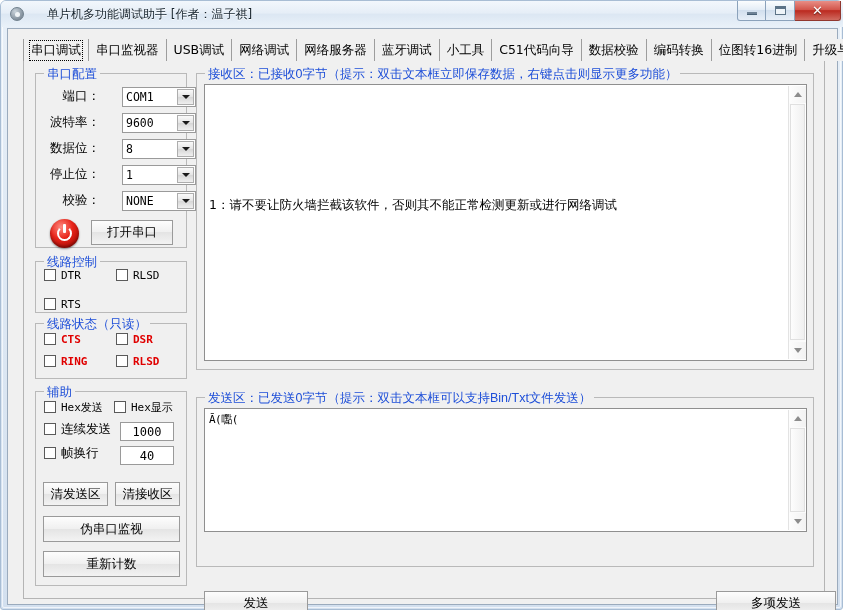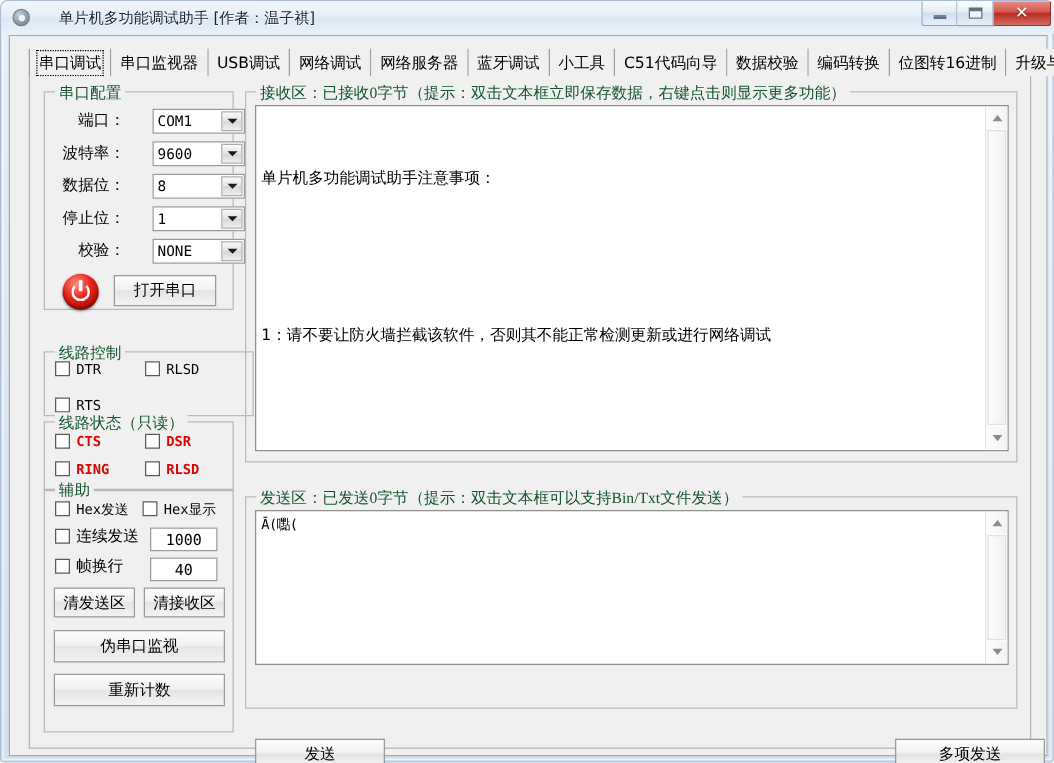--- a/index.html
+++ b/index.html
@@ -176,23 +176,23 @@
     position: absolute;
     border: 1px solid #b9b9b9;
     background: transparent;
   }
   .group > .group-title {
     position: absolute;
     top: -8px; left: 8px;
     background: #f0f0f0;
     padding: 0 3px;
     font-size: 12.5px;
-    color: #14532d;
+    color: #1d4ed8;
     white-space: nowrap;
-    font-family: Liberation Serif, serif;
+    font-family: Liberation Sans, sans-serif;
   }
 
   .g-serial { left: 11px; top: 12px; width: 152px; height: 175px; }
   .cfg-row {
     position: absolute;
     display: flex; align-items: center;
     left: 6px;
     height: 21px;
     gap: 18px;
   }
@@ -268,22 +268,22 @@
     display: flex; align-items: center; justify-content: center;
     white-space: nowrap;
     font-family: "DejaVu Sans", "Liberation Sans", sans-serif;
   }
   .btn-open {
     position: absolute;
     left: 55px; top: 146px;
     width: 82px; height: 25px;
   }
 
-  .g-linectl { left: 11px; top: 200px; width: 168px; height: 52px; margin-top: 20px; }
-  .g-linestat { left: 11px; top: 276px; width: 152px; height: 56px; }
+  .g-linectl { left: 11px; top: 200px; width: 152px; height: 52px; }
+  .g-linestat { left: 11px; top: 262px; width: 152px; height: 56px; }
   .g-aux { left: 11px; top: 330px; width: 152px; height: 195px; }
 
   .cb {
     position: absolute;
     display: flex; align-items: center;
     font-size: 12px;
     color: #000;
     white-space: nowrap;
   }
   .cb .box {
@@ -377,20 +377,21 @@
   }
   .btn-multisend {
     position: absolute;
     left: 692px; top: 530px;
     width: 120px; height: 24px;
   }
 
   .btn-aux {
     position: absolute;
     height: 24px;
+    margin-top: 12px;
   }
 </style>
 </head>
 <body>
 
 <div class="window">
   <div class="frame-glow"></div>
 
   <div class="titlebar">
     <div class="title-icon">
@@ -575,21 +576,20 @@
 
           <div class="btn btn-aux" style="left:7px; top:112px; width:137px; height:26px;">伪串口监视</div>
           <div class="btn btn-aux" style="left:7px; top:147px; width:137px; height:26px;">重新计数</div>
         </div>
 
         <div class="group g-recv">
           <div class="group-title">接收区：已接收0字节（提示：双击文本框立即保存数据，右键点击则显示更多功能）</div>
 
           <div class="textarea" style="left:7px; top:10px; width:603px; height:277px;">
             <div class="ta-content">
-              <span class="ln">单片机多功能调试助手注意事项：</span>
               <span class="ln" style="height:21px;"></span>
               <span class="ln">1：请不要让防火墙拦截该软件，否则其不能正常检测更新或进行网络调试</span>
               <span class="ln" style="height:21px;"></span>
               
               
               
               
               
               
               

